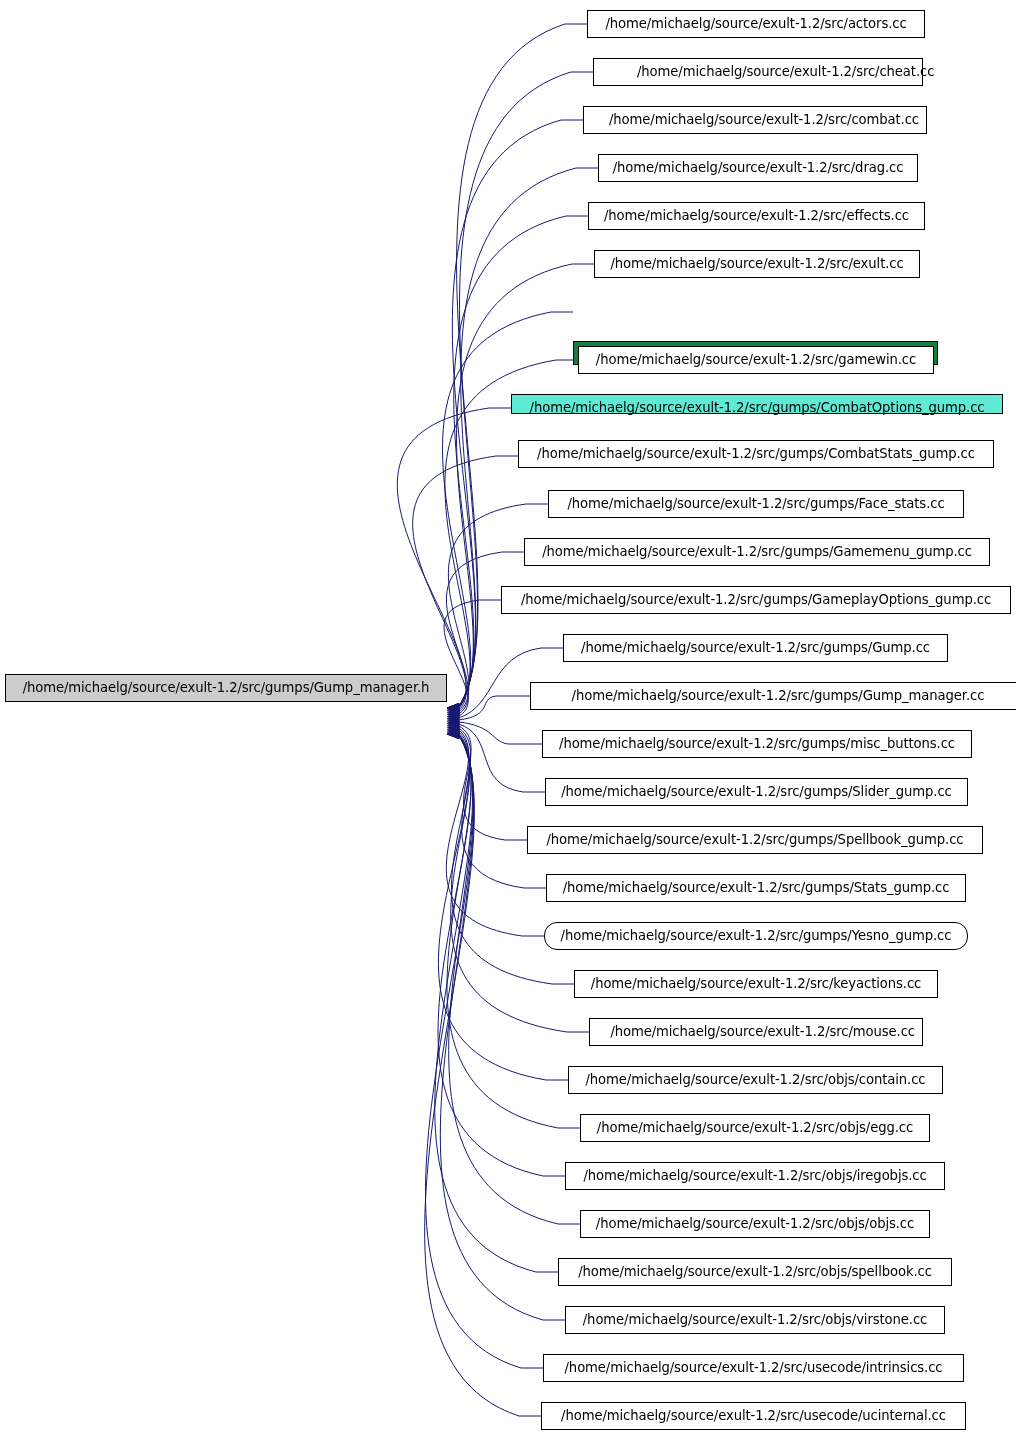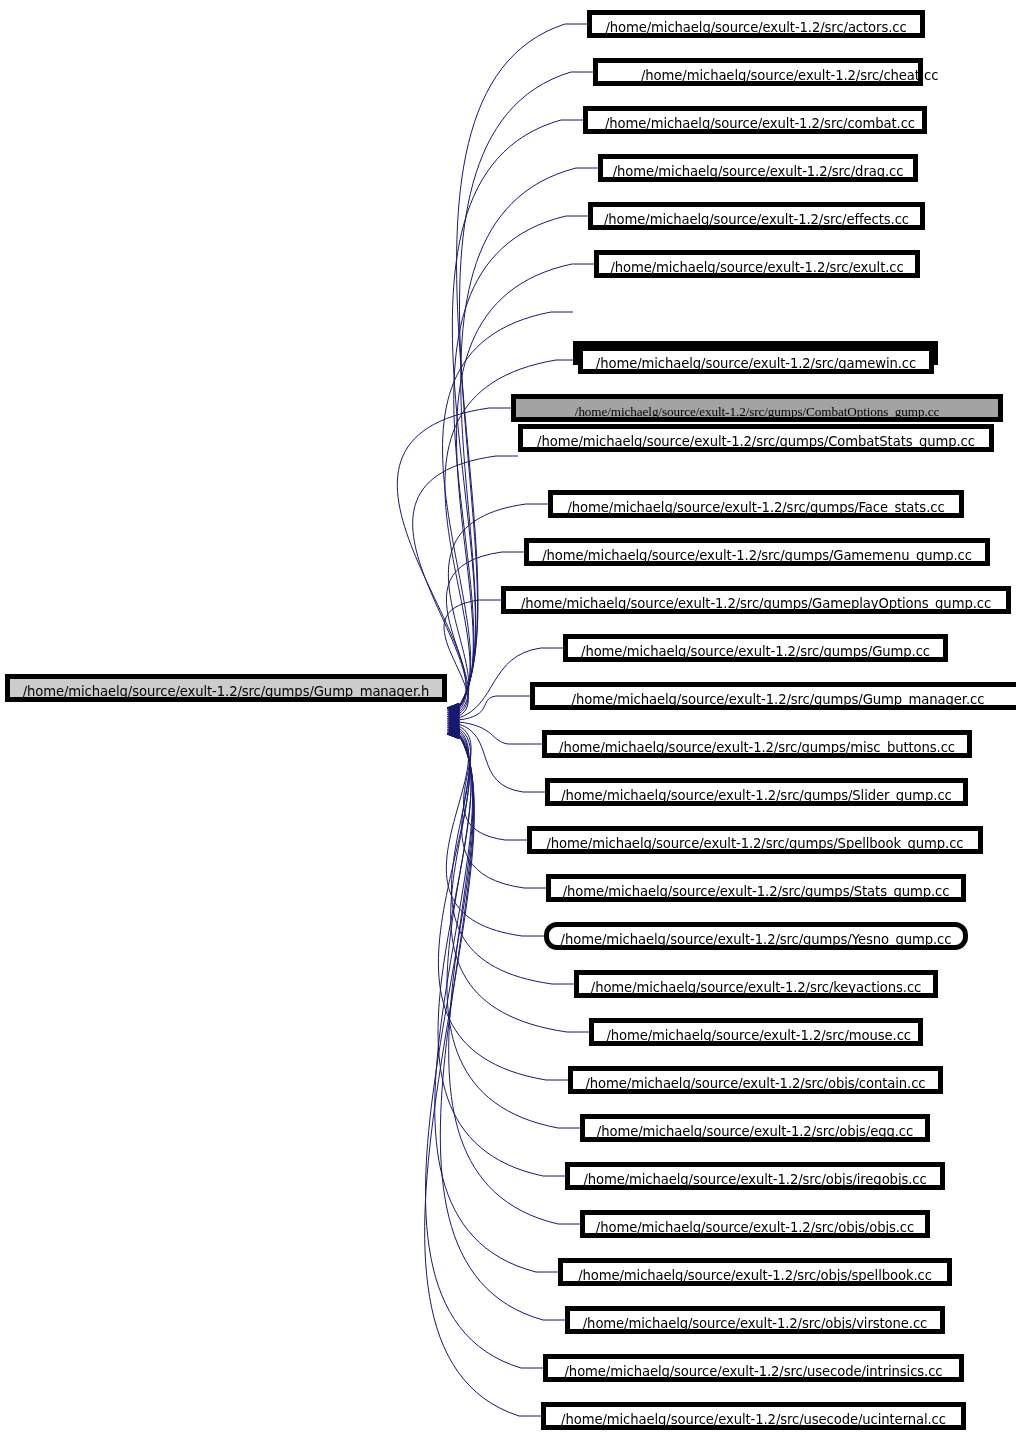--- a/index.html
+++ b/index.html
@@ -23,21 +23,21 @@
     position: absolute;
     left: 0;
     top: 0;
     width: 1016px;
     height: 1436px;
     pointer-events: none;
   }
   .graph-node {
     position: absolute;
     box-sizing: border-box;
-    border: 5px solid #f9a8d4;
+    border: 1px solid #f9a8d4;
     background: #ffffff;
     height: 28px;
     line-height: 26px;
     font-size: 13.2px;
     color: #000000;
     text-align: center;
     white-space: nowrap;
     letter-spacing: -0.1px;
     cursor: pointer;
   }
@@ -136,24 +136,24 @@
       </div>
       <div class="graph-node" style="left: 594px; top: 250px; width: 326px; height: 28px; background: rgb(255, 255, 255); border-color: rgb(0, 0, 0);">
         <span class="node-label">/home/michaelg/source/exult-1.2/src/exult.cc</span>
       </div>
       <div class="graph-node" style="left: 573px; top: 298px; width: 365px; height: 24px; background: #15803d; border-color: rgb(0, 0, 0); margin-top: 43px;">
         <span class="node-label">/home/michaelg/source/exult-1.2/src/gamerend.cc</span>
       </div>
       <div class="graph-node" style="left: 578px; top: 346px; width: 356px; height: 28px; background: rgb(255, 255, 255); border-color: rgb(0, 0, 0);">
         <span class="node-label">/home/michaelg/source/exult-1.2/src/gamewin.cc</span>
       </div>
-      <div class="graph-node" style="left: 511px; top: 394px; width: 492px; height: 28px; background: #a3a3a3; border-color: rgb(0, 0, 0); font-family: Liberation Serif, serif;">
+      <div class="graph-node" style="left: 511px; top: 394px; width: 492px; height: 20px; background: #5eead4; border-color: rgb(0, 0, 0);">
         <span class="node-label">/home/michaelg/source/exult-1.2/src/gumps/CombatOptions_gump.cc</span>
       </div>
-      <div class="graph-node" style="left: 518px; top: 424px; width: 476px; height: 28px; background: rgb(255, 255, 255); border-color: rgb(0, 0, 0);">
+      <div class="graph-node" style="left: 518px; top: 440px; width: 476px; height: 28px; background: rgb(255, 255, 255); border-color: rgb(0, 0, 0);">
         <span class="node-label">/home/michaelg/source/exult-1.2/src/gumps/CombatStats_gump.cc</span>
       </div>
       <div class="graph-node" style="left: 548px; top: 490px; width: 416px; height: 28px; background: rgb(255, 255, 255); border-color: rgb(0, 0, 0);">
         <span class="node-label">/home/michaelg/source/exult-1.2/src/gumps/Face_stats.cc</span>
       </div>
       <div class="graph-node" style="left: 524px; top: 538px; width: 466px; height: 28px; background: rgb(255, 255, 255); border-color: rgb(0, 0, 0);">
         <span class="node-label">/home/michaelg/source/exult-1.2/src/gumps/Gamemenu_gump.cc</span>
       </div>
       <div class="graph-node" style="left: 501px; top: 586px; width: 510px; height: 28px; background: rgb(255, 255, 255); border-color: rgb(0, 0, 0);">
         <span class="node-label">/home/michaelg/source/exult-1.2/src/gumps/GameplayOptions_gump.cc</span>

